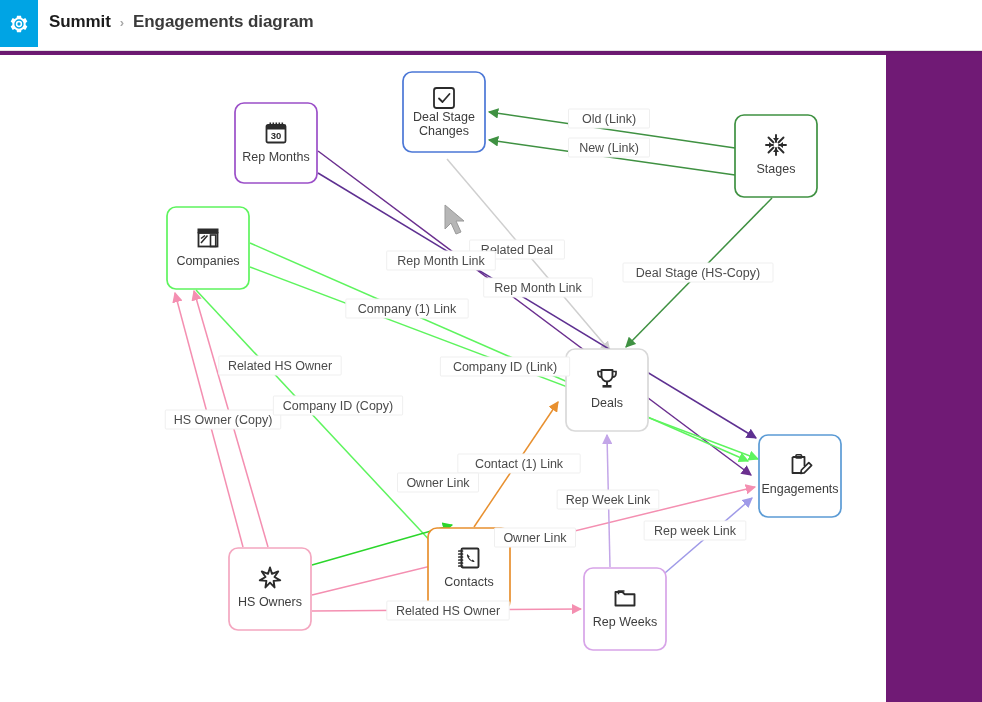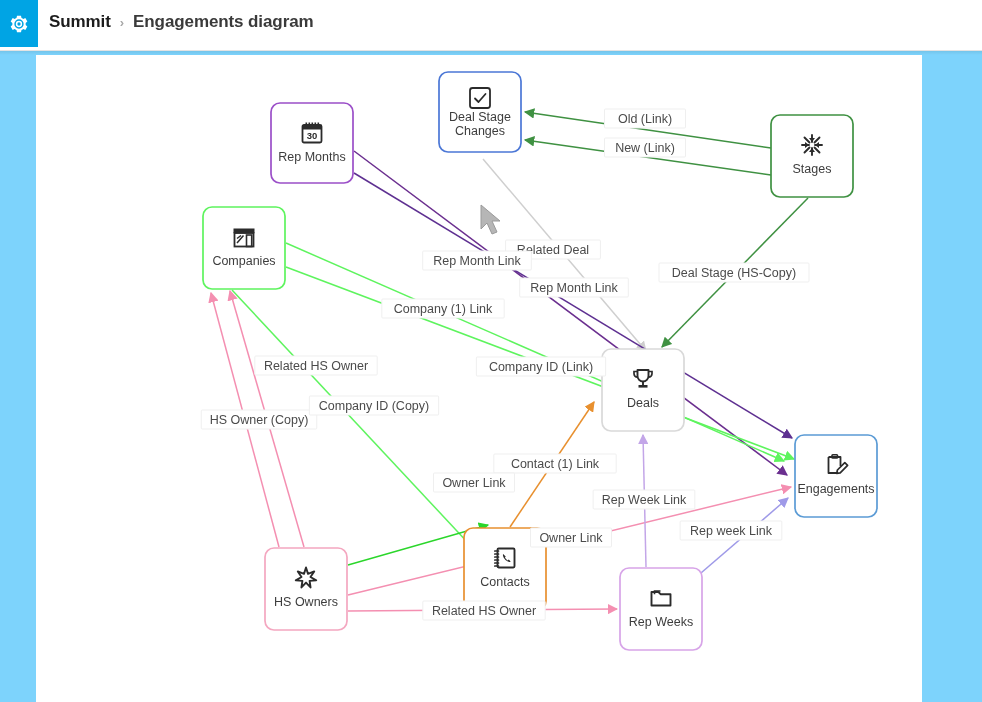--- a/index.html
+++ b/index.html
@@ -5,21 +5,21 @@
   html, body {
     margin: 0;
     padding: 0;
     background: #ffffff;
     font-family: "Liberation Sans", sans-serif;
   }
   #page {
     position: relative;
     width: 982px;
     height: 702px;
-    background: #7dd3fc;
+    background: #701a75;
     overflow: hidden;
   }
   
   #header {
     position: absolute;
     left: 0; top: 0;
     width: 982px;
     height: 51px;
     background: #ffffff;
     border-bottom: 1px solid #e3e3e3;
@@ -64,21 +64,20 @@
     width: 982px; height: 4px;
     background: linear-gradient(to bottom, rgba(0,0,0,0.07), rgba(0,0,0,0));
   }
   
   #canvas {
     position: absolute;
     left: 0; top: 55px;
     width: 886px;
     height: 647px;
     background: #ffffff;
-    margin-left: 36px;
   }
   #diagram-svg {
     position: absolute;
     left: 0; top: 0;
   }
   .edge-label-text {
     font-family: "Liberation Sans", sans-serif;
     font-size: 12.5px;
     fill: #4b4b4b;
   }

